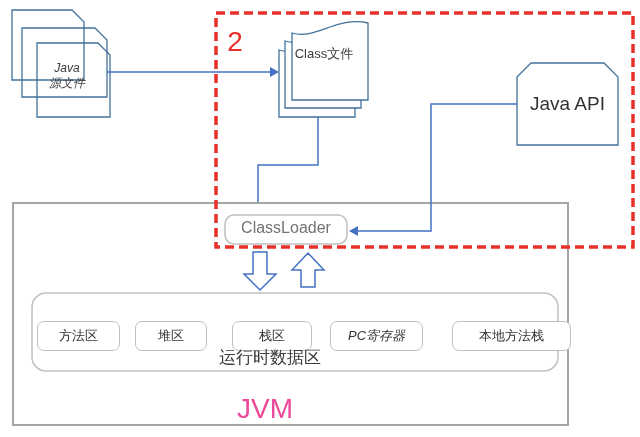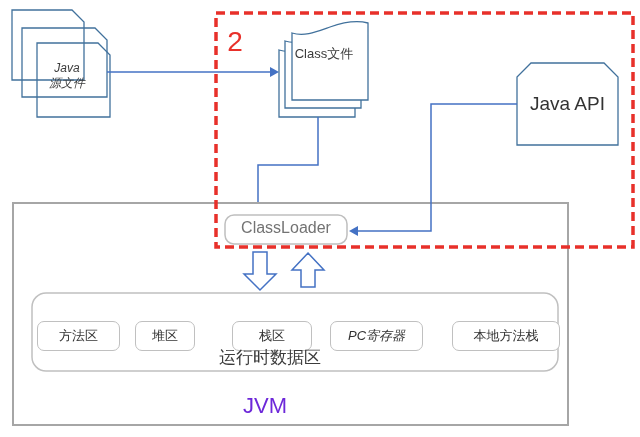--- a/index.html
+++ b/index.html
@@ -9,32 +9,32 @@
   }
   .stage svg{position:absolute;left:0;top:0;}
   .lbl{position:absolute;text-align:center;line-height:1.15;white-space:nowrap;}
   .lbl-compile{left:152px;top:33px;width:60px;font-size:17px;}
   .lbl-step{left:218px;top:26px;width:34px;font-size:28px;color:#e8302a;}
   .lbl-source{left:28px;top:61px;width:78px;font-size:12px;line-height:15px;font-style:italic;}
   .lbl-classfile{left:292px;top:47px;width:64px;font-size:13px;}
   .lbl-javaapi{left:517px;top:93px;width:101px;font-size:19px;color:#333;}
   .lbl-classloader{left:225px;top:219px;width:122px;font-size:16px;color:#737373;}
   .lbl-runtime{left:170px;top:348px;width:200px;font-size:17px;}
-  .lbl-jvm{left:233px;top:393px;width:64px;font-size:22px;color:#6d28d9;}
+  .lbl-jvm{left:233px;top:393px;width:64px;font-size:28px;color:#ec4899;}
   .rt-box{
     position:absolute;top:309px;height:30px;box-sizing:border-box;
     border:1.5px solid #c0c0c0;border-radius:7px;background:#fff;
     display:flex;align-items:center;justify-content:center;
     font-size:13px;color:#333;margin-top:12px;
   }
   .rt-1{left:37px;width:83px;}
-  .rt-2{left:135px;width:60px;}
+  .rt-2{left:135px;width:72px;}
   .rt-3{left:232px;width:80px;justify-content:center;}
   .rt-4{left:330px;width:93px;font-style:italic;}
-  .rt-5{left:452px;width:108px;}
+  .rt-5{left:452px;width:119px;}
 </style>
 </head>
 <body>
 
 <div class="stage">
 
   <svg width="640" height="437" viewBox="0 0 640 437">
 
     <g fill="none" stroke="#41719c" stroke-width="1.3">
       <polygon points="12,10 72,10 84,22 84,80 12,80"></polygon>

